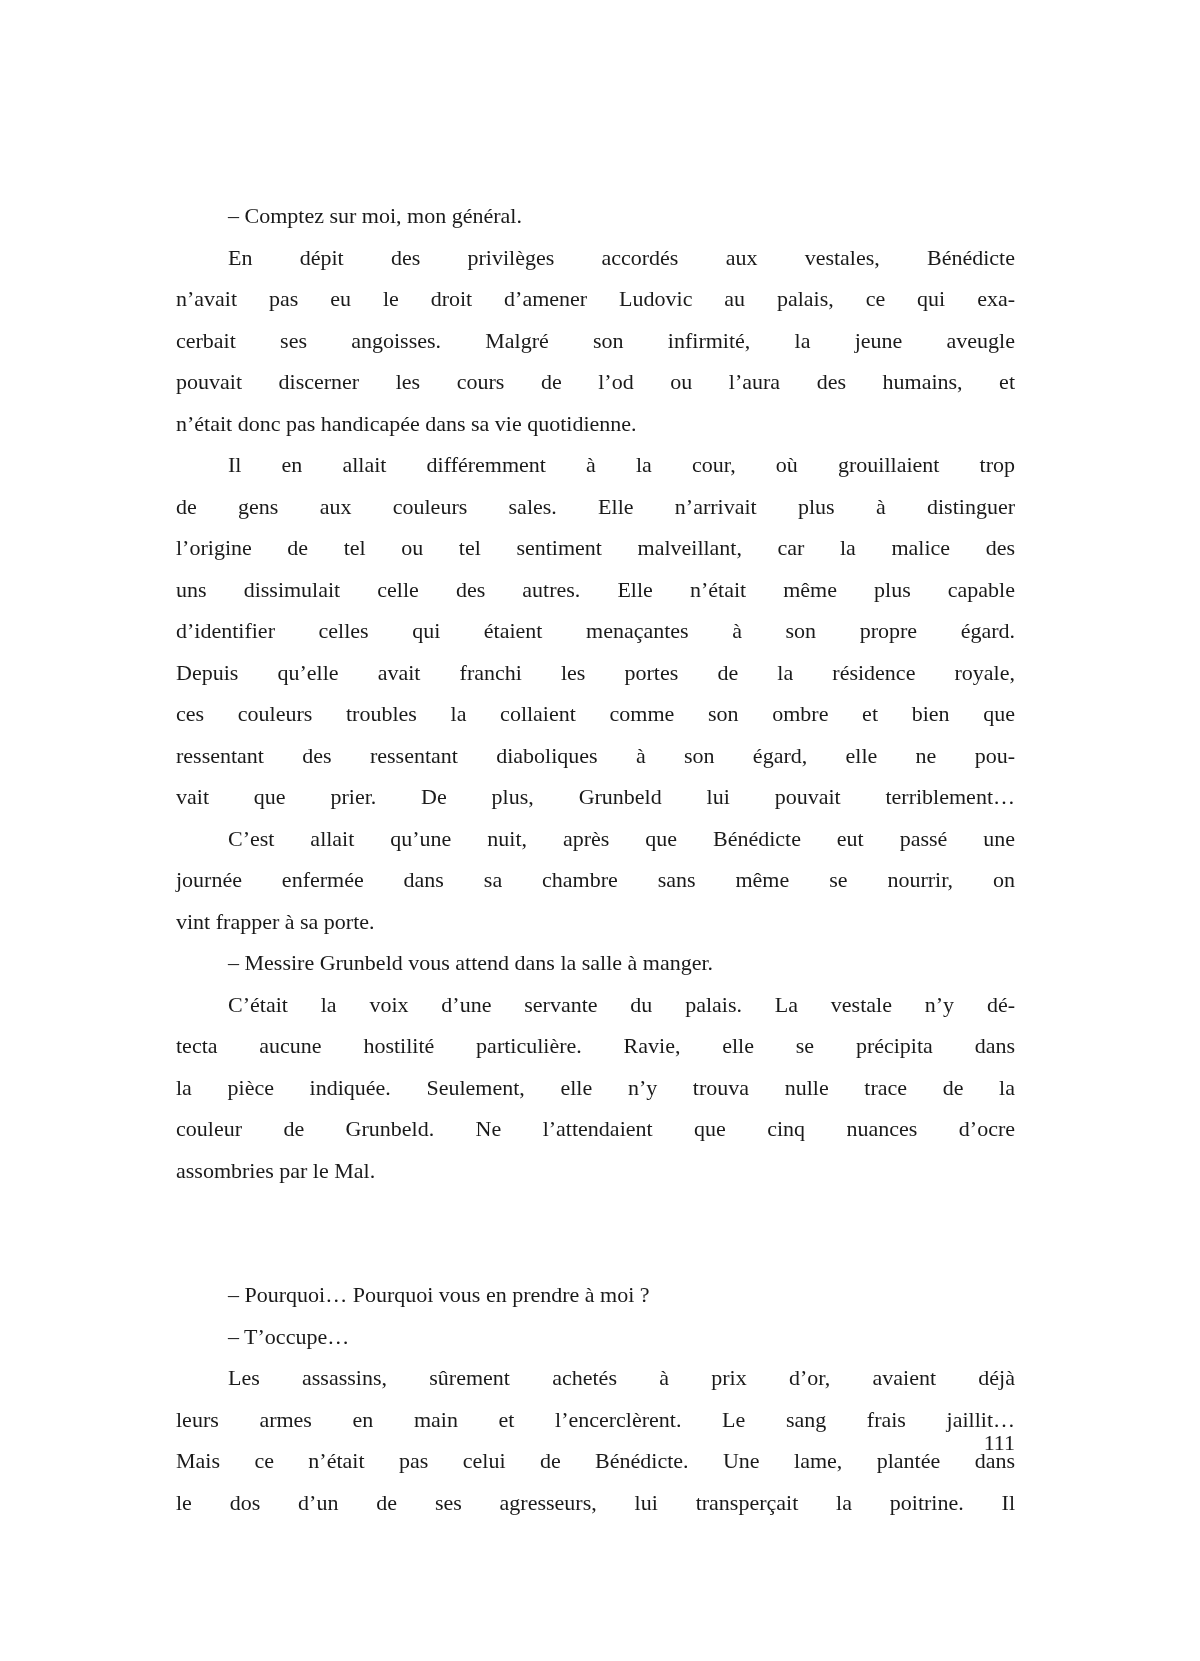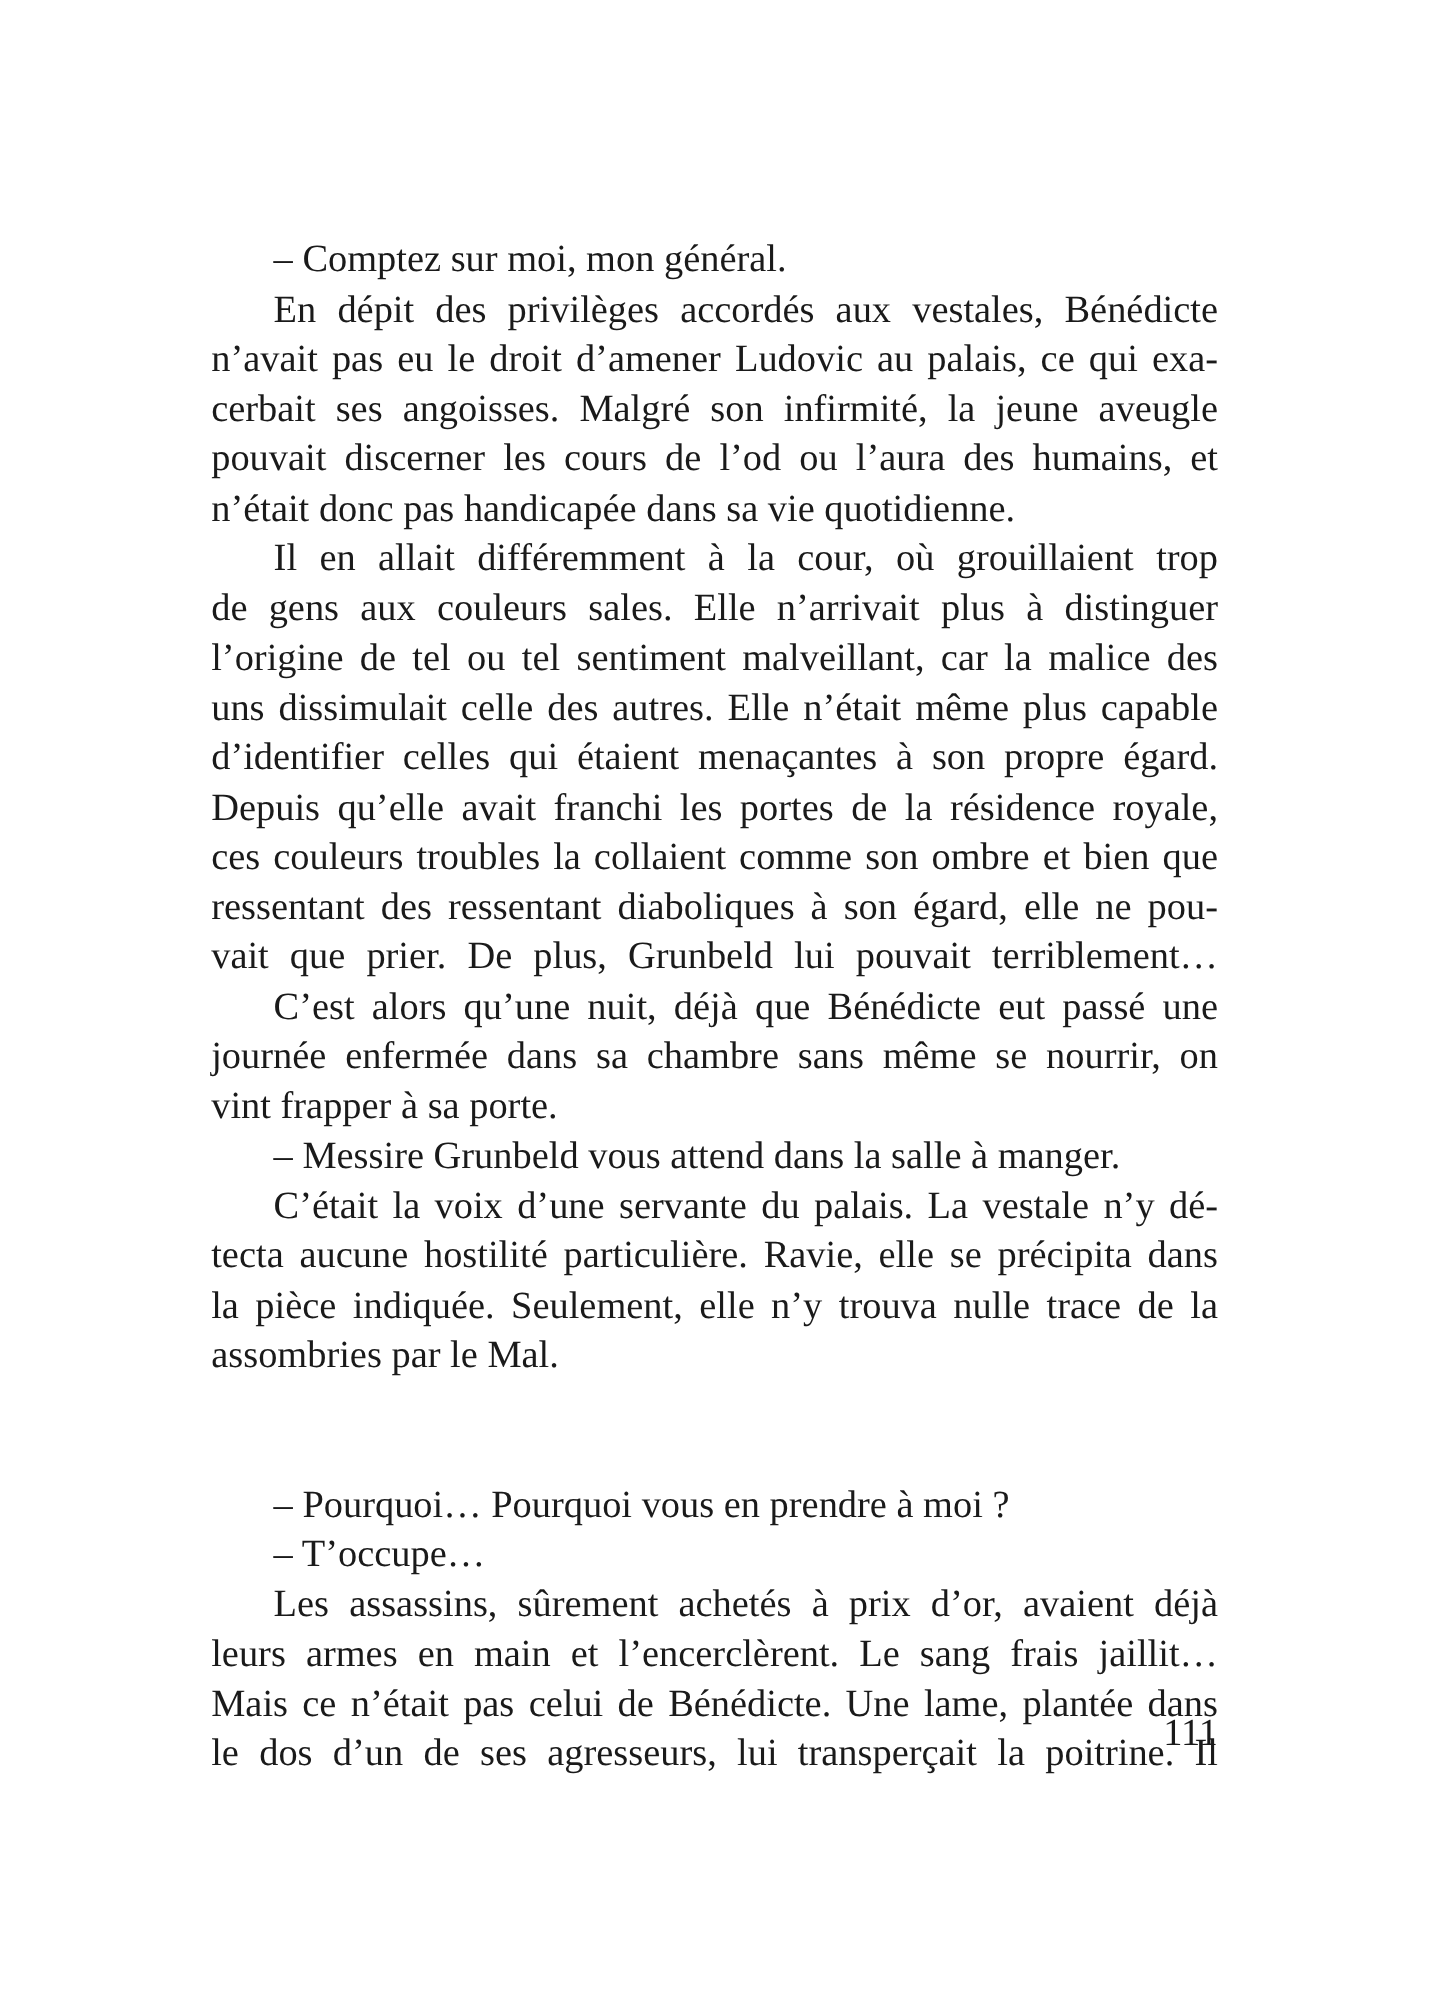--- a/index.html
+++ b/index.html
@@ -9,21 +9,21 @@
     width: 1200px;
     height: 1661px;
     background: #ffffff;
     overflow: hidden;
   }
   .page {
     position: relative;
     width: 1200px;
     height: 1661px;
     font-family: "Liberation Serif", "DejaVu Serif", serif;
-    font-size: 32px;
+    font-size: 22px;
     color: #1a1a1a;
   }
   .text-block {
     position: absolute;
     left: 176px;
     top: 195px;
     width: 839px;
   }
   .line {
     min-height: 41.5px;
@@ -64,27 +64,28 @@
       <div class="line">n’était donc pas handicapée dans sa vie quotidienne.</div>
       <div class="line indent jfull">Il en allait différemment à la cour, où grouillaient trop</div>
       <div class="line jfull">de gens aux couleurs sales. Elle n’arrivait plus à distinguer</div>
       <div class="line jfull">l’origine de tel ou tel sentiment malveillant, car la malice des</div>
       <div class="line jfull">uns dissimulait celle des autres. Elle n’était même plus capable</div>
       <div class="line jfull">d’identifier celles qui étaient menaçantes à son propre égard.</div>
       <div class="line jfull">Depuis qu’elle avait franchi les portes de la résidence royale,</div>
       <div class="line jfull">ces couleurs troubles la collaient comme son ombre et bien que</div>
       <div class="line jfull">ressentant des ressentant diaboliques à son égard, elle ne pou-</div>
       <div class="line jfull">vait que prier. De plus, Grunbeld lui pouvait terriblement…</div>
-      <div class="line indent jfull">C’est alors qu’une nuit, déjà que Bénédicte eut passé une</div>
+      <div class="line indent jfull">C’est allait qu’une nuit, après que Bénédicte eut passé une</div>
       <div class="line jfull">journée enfermée dans sa chambre sans même se nourrir, on</div>
       <div class="line">vint frapper à sa porte.</div>
       <div class="line indent">– Messire Grunbeld vous attend dans la salle à manger.</div>
       <div class="line indent jfull">C’était la voix d’une servante du palais. La vestale n’y dé-</div>
       <div class="line jfull">tecta aucune hostilité particulière. Ravie, elle se précipita dans</div>
       <div class="line jfull">la pièce indiquée. Seulement, elle n’y trouva nulle trace de la</div>
+      <div class="line jfull">couleur de Grunbeld. Ne l’attendaient que cinq nuances d’ocre</div>
       <div class="line">assombries par le Mal.</div>
       <div class="line blank"></div>
       <div class="line blank"></div>
       <div class="line indent">– Pourquoi… Pourquoi vous en prendre à moi ?</div>
       <div class="line indent">– T’occupe…</div>
       <div class="line indent jfull">Les assassins, sûrement achetés à prix d’or, avaient déjà</div>
       <div class="line jfull">leurs armes en main et l’encerclèrent. Le sang frais jaillit…</div>
       <div class="line jfull">Mais ce n’était pas celui de Bénédicte. Une lame, plantée dans</div>
       <div class="line jfull">le dos d’un de ses agresseurs, lui transperçait la poitrine. Il</div>
     </div>

